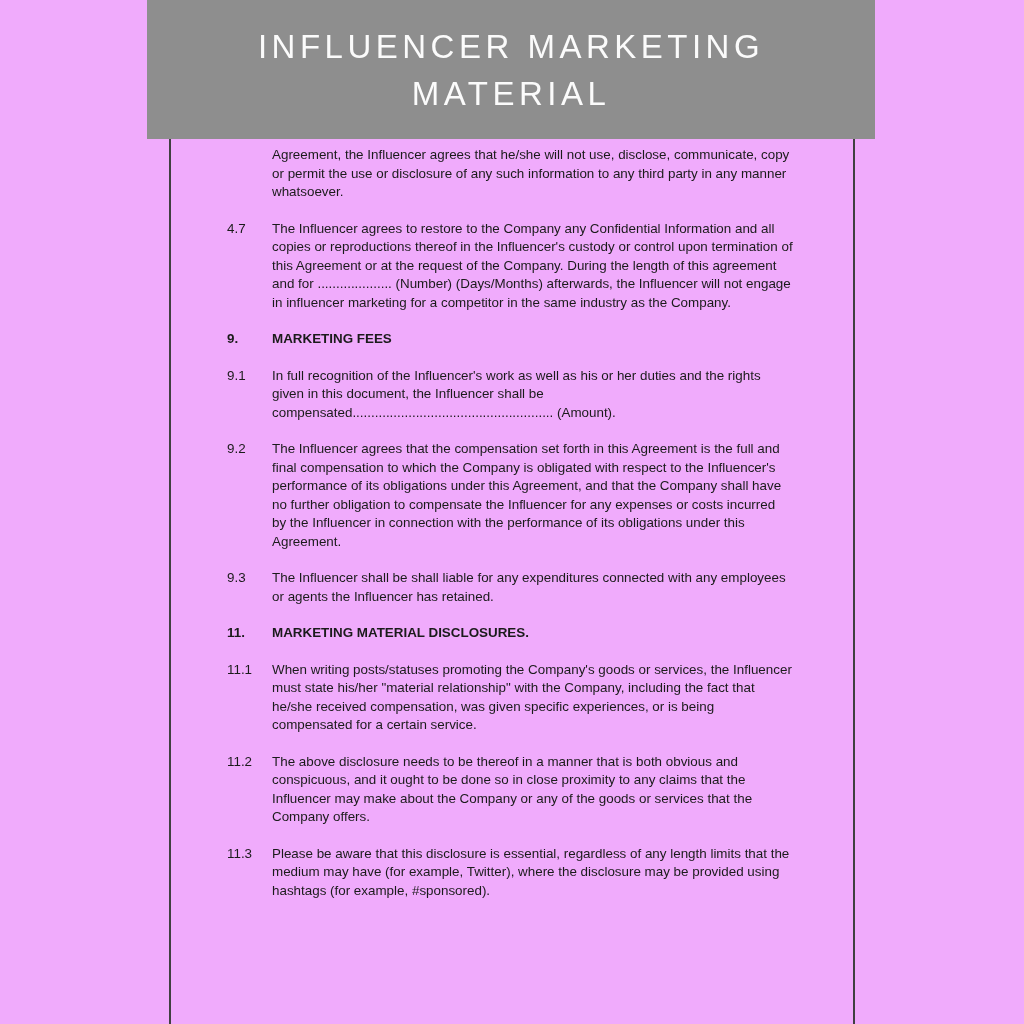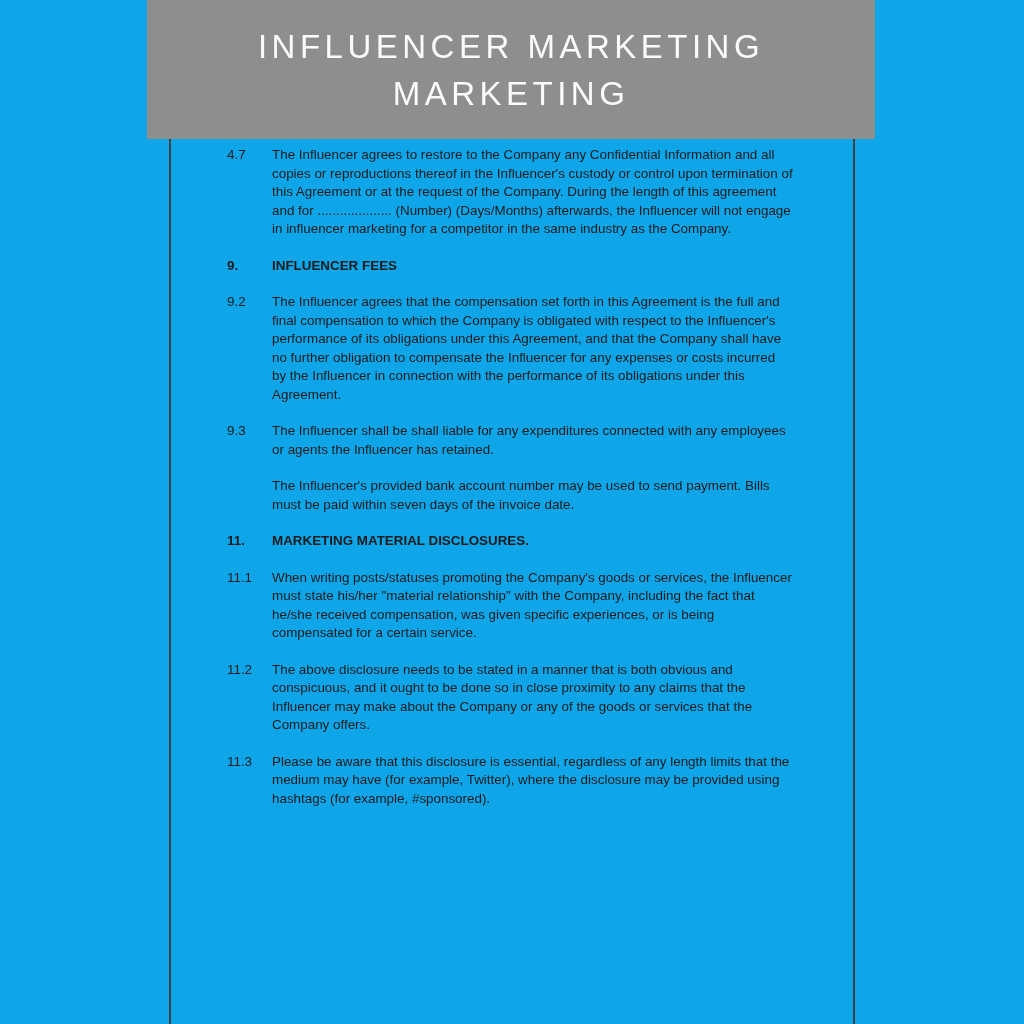--- a/index.html
+++ b/index.html
@@ -4,21 +4,21 @@
 <style>
   html, body {
     margin: 0;
     padding: 0;
     background: #ffffff;
   }
   .stage {
     position: relative;
     width: 1024px;
     height: 1024px;
-    background: #0ea5e9;
+    background: #f0abfc;
     overflow: hidden;
     font-family: "Liberation Sans", sans-serif;
   }
   
   .banner {
     position: absolute;
     left: 147px;
     top: 0;
     width: 728px;
     height: 139px;
@@ -73,58 +73,62 @@
     font-weight: bold;
   }
 </style>
 </head>
 <body>
 
 <div class="stage">
 
   <div class="banner" style="background: rgb(142, 142, 142);">
     <div class="title-line" style="color: rgb(251, 251, 251);">INFLUENCER MARKETING</div>
-    <div class="title-line" style="color: rgb(251, 251, 251);">MARKETING</div>
+    <div class="title-line" style="color: rgb(251, 251, 251);">MATERIAL</div>
   </div>
 
   <div class="page-line left" style="background: rgb(64, 64, 64);"></div>
   <div class="page-line right" style="background: rgb(64, 64, 64);"></div>
 
   <div class="content" style="color: rgb(27, 27, 27);">
       <div class="block">
+    <div class="num"></div>
+    <div class="txt">Agreement, the Influencer agrees that he/she will not use, disclose, communicate, copy or permit the use or disclosure of any such information to any third party in any manner whatsoever.</div>
+  </div>
+      <div class="block">
     <div class="num">4.7</div>
     <div class="txt">The Influencer agrees to restore to the Company any Confidential Information and all copies or reproductions thereof in the Influencer's custody or control upon termination of this Agreement or at the request of the Company. During the length of this agreement and for .................... (Number) (Days/Months) afterwards, the Influencer will not engage in influencer marketing for a competitor in the same industry as the Company.</div>
   </div>
       <div class="block heading">
     <div class="num">9.</div>
-    <div class="txt">INFLUENCER FEES</div>
+    <div class="txt">MARKETING FEES</div>
+  </div>
+      <div class="block">
+    <div class="num">9.1</div>
+    <div class="txt">In full recognition of the Influencer's work as well as his or her duties and the rights given in this document, the Influencer shall be compensated...................................................... (Amount).</div>
   </div>
       <div class="block">
     <div class="num">9.2</div>
     <div class="txt">The Influencer agrees that the compensation set forth in this Agreement is the full and final compensation to which the Company is obligated with respect to the Influencer's performance of its obligations under this Agreement, and that the Company shall have no further obligation to compensate the Influencer for any expenses or costs incurred by the Influencer in connection with the performance of its obligations under this Agreement.</div>
   </div>
       <div class="block">
     <div class="num">9.3</div>
     <div class="txt">The Influencer shall be shall liable for any expenditures connected with any employees or agents the Influencer has retained.</div>
-  </div>
-      <div class="block">
-    <div class="num"></div>
-    <div class="txt">The Influencer's provided bank account number may be used to send payment. Bills must be paid within seven days of the invoice date.</div>
   </div>
       <div class="block heading">
     <div class="num">11.</div>
     <div class="txt">MARKETING MATERIAL DISCLOSURES.</div>
   </div>
       <div class="block">
     <div class="num">11.1</div>
     <div class="txt">When writing posts/statuses promoting the Company's goods or services, the Influencer must state his/her "material relationship" with the Company, including the fact that he/she received compensation, was given specific experiences, or is being compensated for a certain service.</div>
   </div>
       <div class="block">
     <div class="num">11.2</div>
-    <div class="txt">The above disclosure needs to be stated in a manner that is both obvious and conspicuous, and it ought to be done so in close proximity to any claims that the Influencer may make about the Company or any of the goods or services that the Company offers.</div>
+    <div class="txt">The above disclosure needs to be thereof in a manner that is both obvious and conspicuous, and it ought to be done so in close proximity to any claims that the Influencer may make about the Company or any of the goods or services that the Company offers.</div>
   </div>
       <div class="block">
     <div class="num">11.3</div>
     <div class="txt">Please be aware that this disclosure is essential, regardless of any length limits that the medium may have (for example, Twitter), where the disclosure may be provided using hashtags (for example, #sponsored).</div>
   </div>
     </div>
 
 </div>
 
 </body></html>

